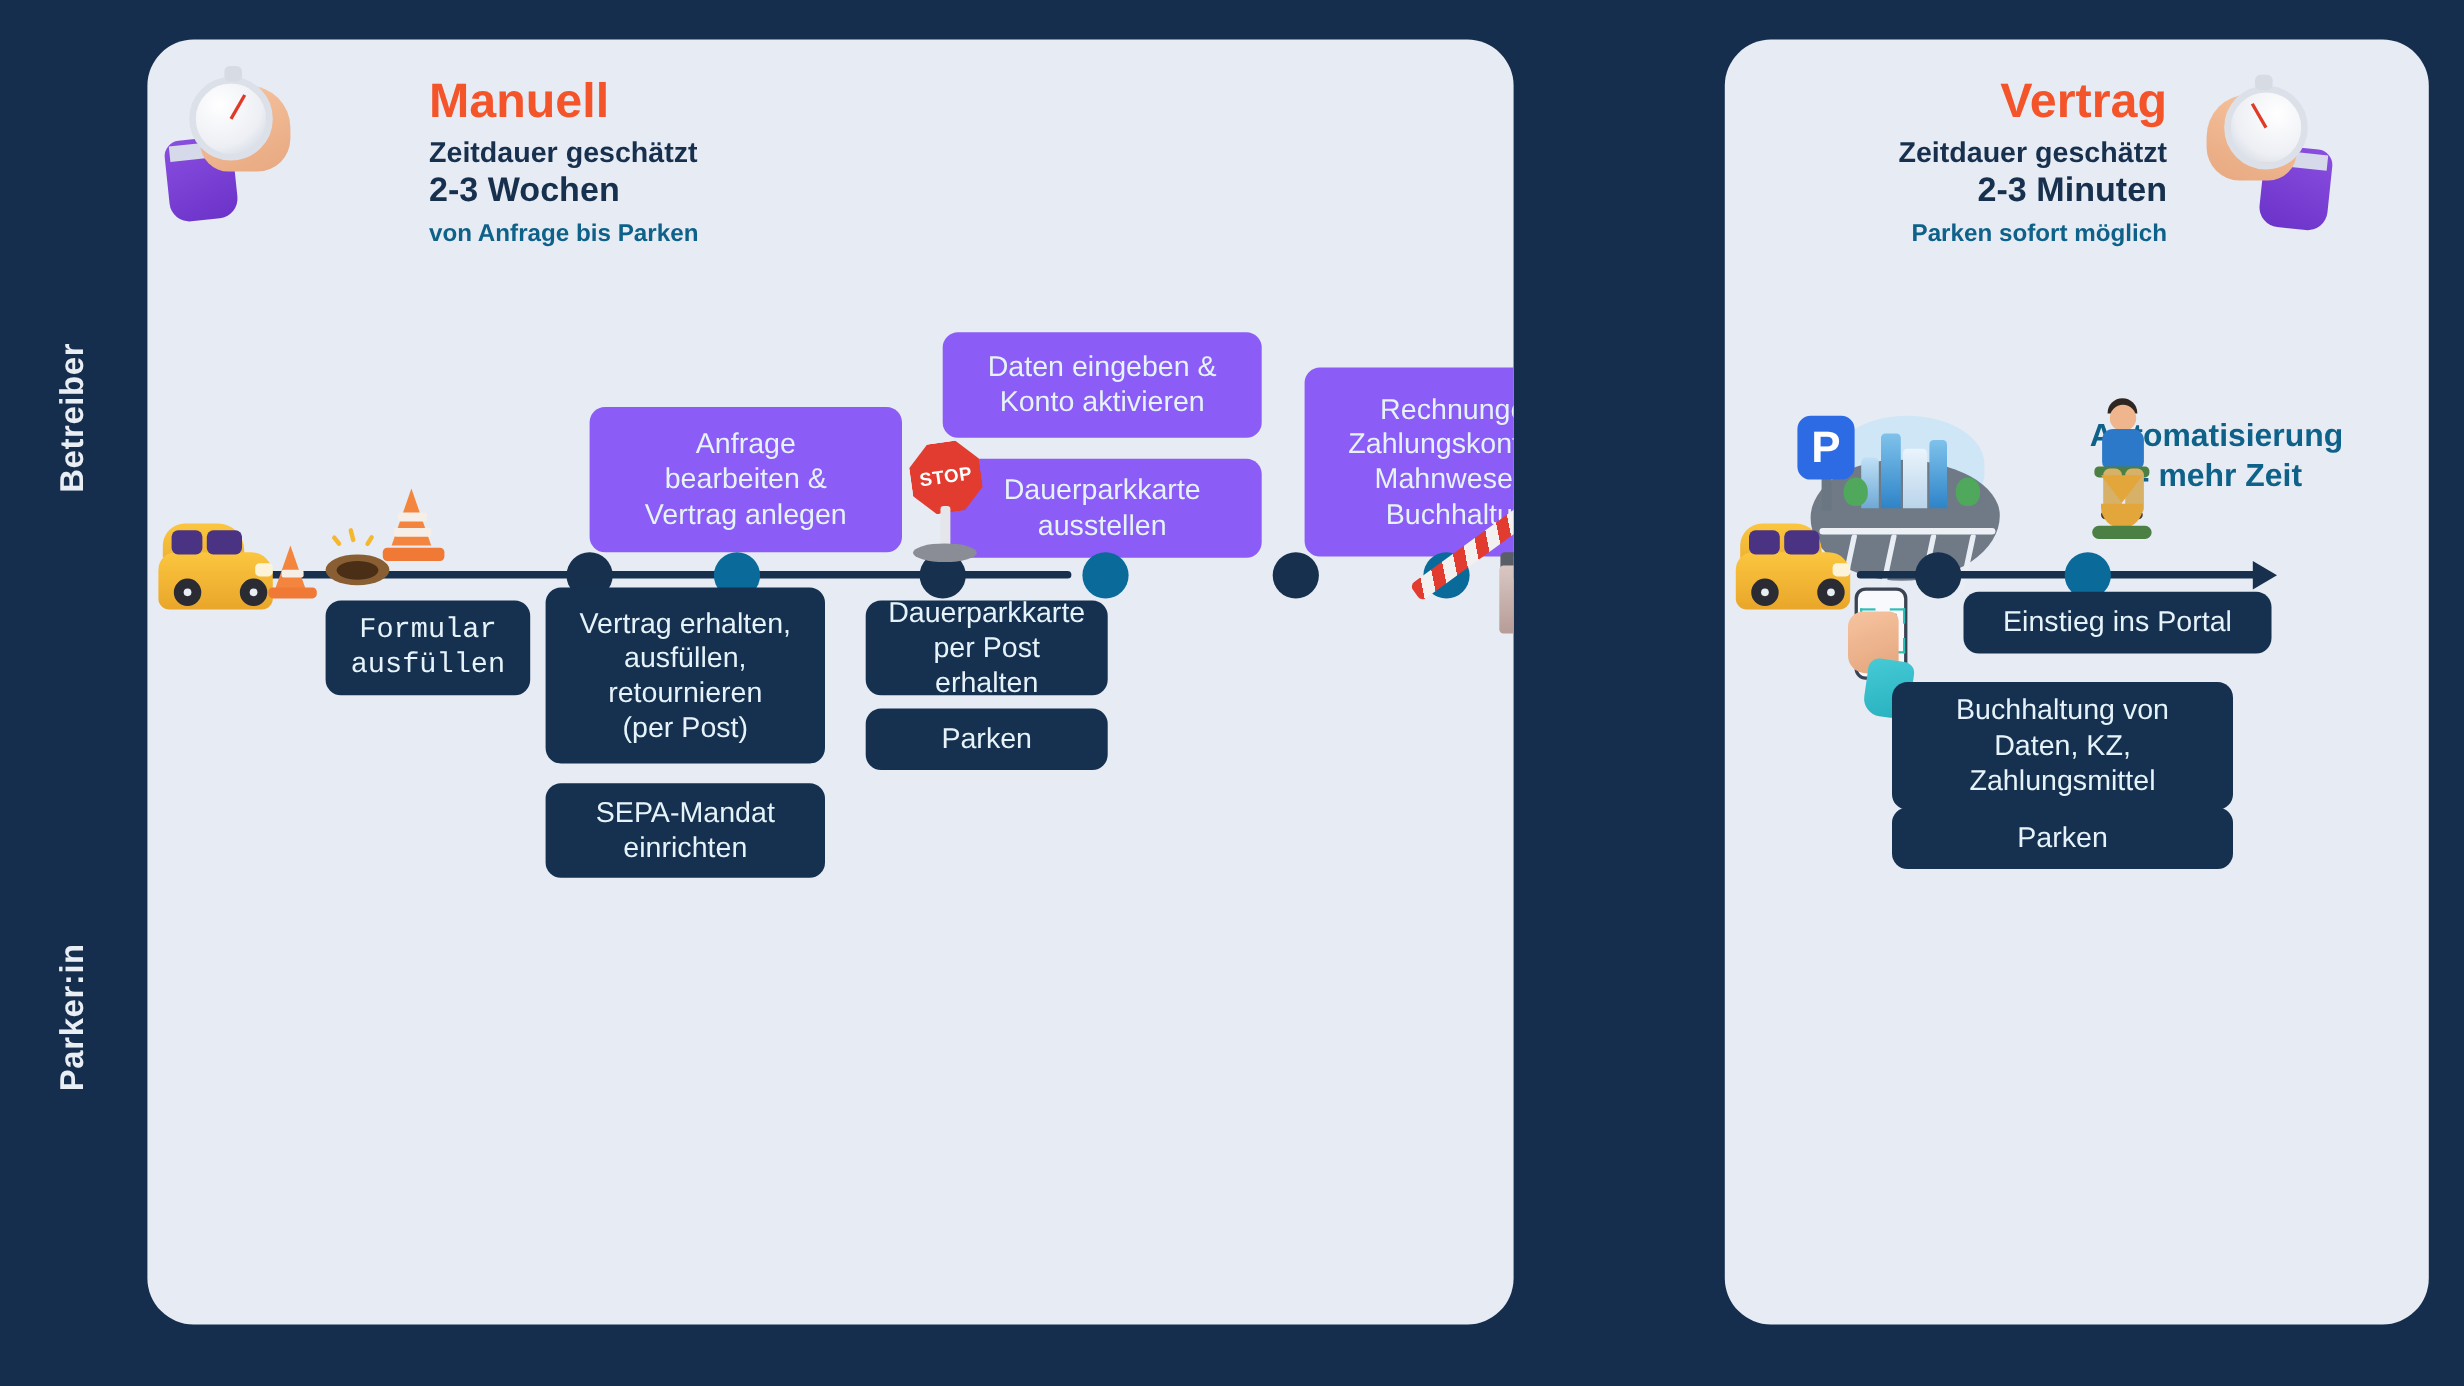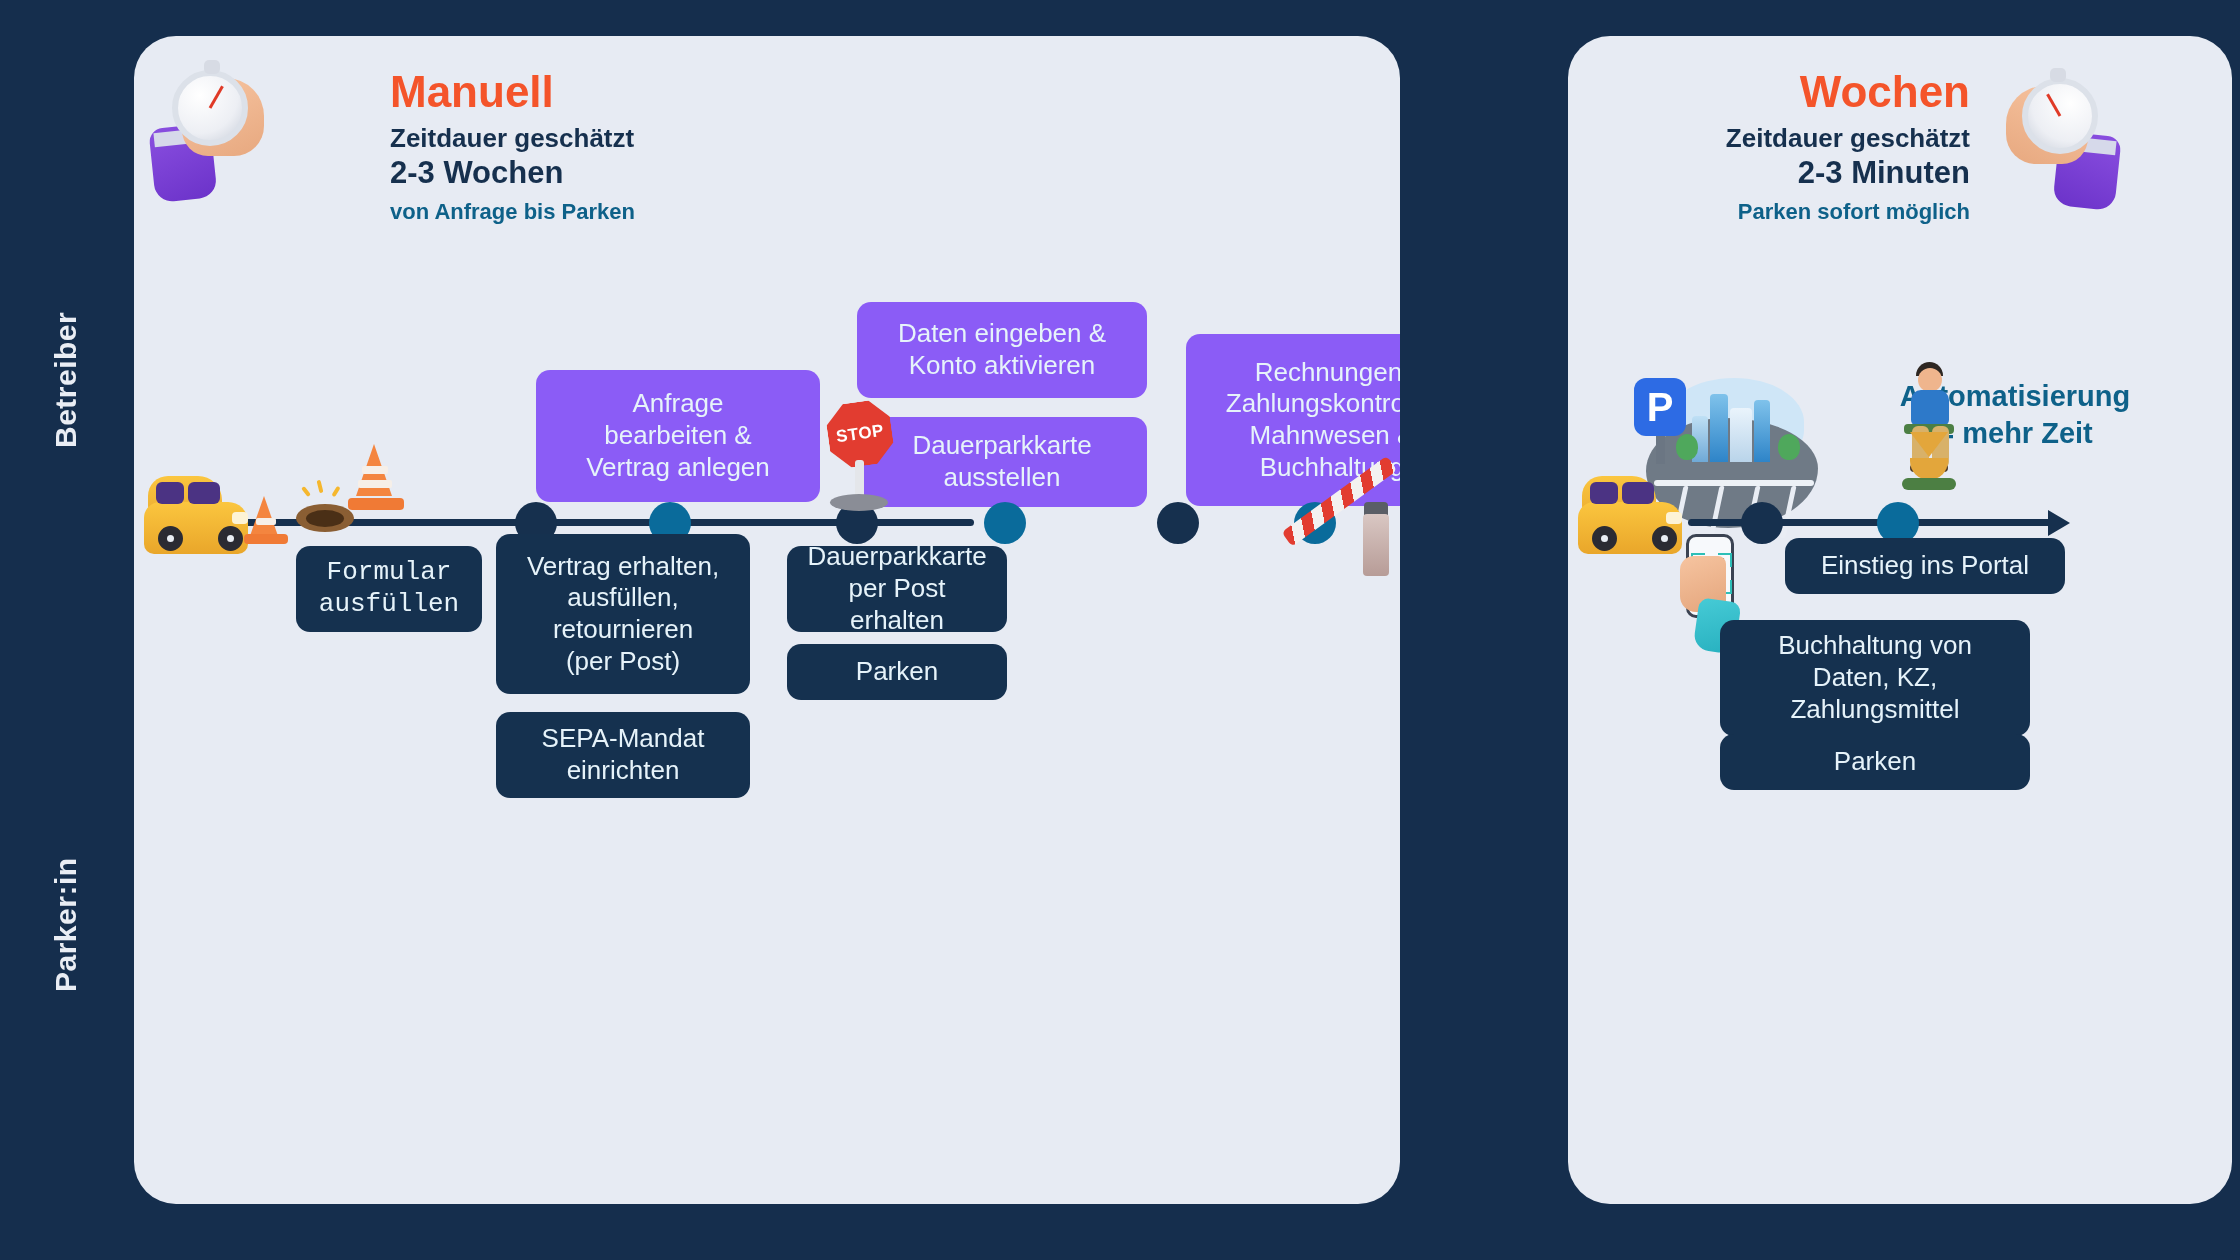--- a/index.html
+++ b/index.html
@@ -39,21 +39,20 @@
   }
   #lane-betreiber { top: 230px; height: 300px; }
   #lane-parker    { top: 760px; height: 330px; }
 
   
   .card {
     position: absolute;
     background: #E7EBF3;
     border-radius: 42px;
     overflow: hidden;
-    padding-left: 24px;
   }
   #card-manuell { left: 134px; top: 36px; width: 1242px; height: 1168px; }
   #card-digital { left: 1568px; top: 36px; width: 640px;  height: 1168px; }
 
   
   .hdr { position: absolute; }
   .hdr-title {
     color: #F4542A;
     font-size: 44px;
     font-weight: bold;
@@ -354,21 +353,21 @@
 
     <div class="pbox park" style="left:653px; top:510px; width:220px; height:86px;">Dauerparkkarte
 per Post erhalten</div>
 
     <div class="pbox park" style="left:653px; top:608px; width:220px; height:56px;">Parken</div>
   </div>
 
   <div class="card" id="card-digital">
 
     <div class="hdr" style="left:52px; top:32px; width:350px; text-align:right;">
-      <p class="hdr-title">Wochen</p>
+      <p class="hdr-title">Vertrag</p>
       <p class="hdr-sub1">Zeitdauer geschätzt</p>
       <p class="hdr-sub2">2-3 Minuten</p>
       <p class="hdr-sub3">Parken sofort möglich</p>
     </div>
 
     <div class="ill sw-wrap" style="left:404px; top:24px; transform:scaleX(-1);">
       <div class="sw-cuff" style="left:4px;  top:74px; transform:rotate(-6deg);"></div>
       <div class="sw-cuffband" style="left:6px; top:78px; transform:rotate(-6deg);"></div>
       <div class="sw-palm" style="left:34px; top:26px;"></div>
       <div class="sw-face" style="left:24px; top:18px;"></div>

